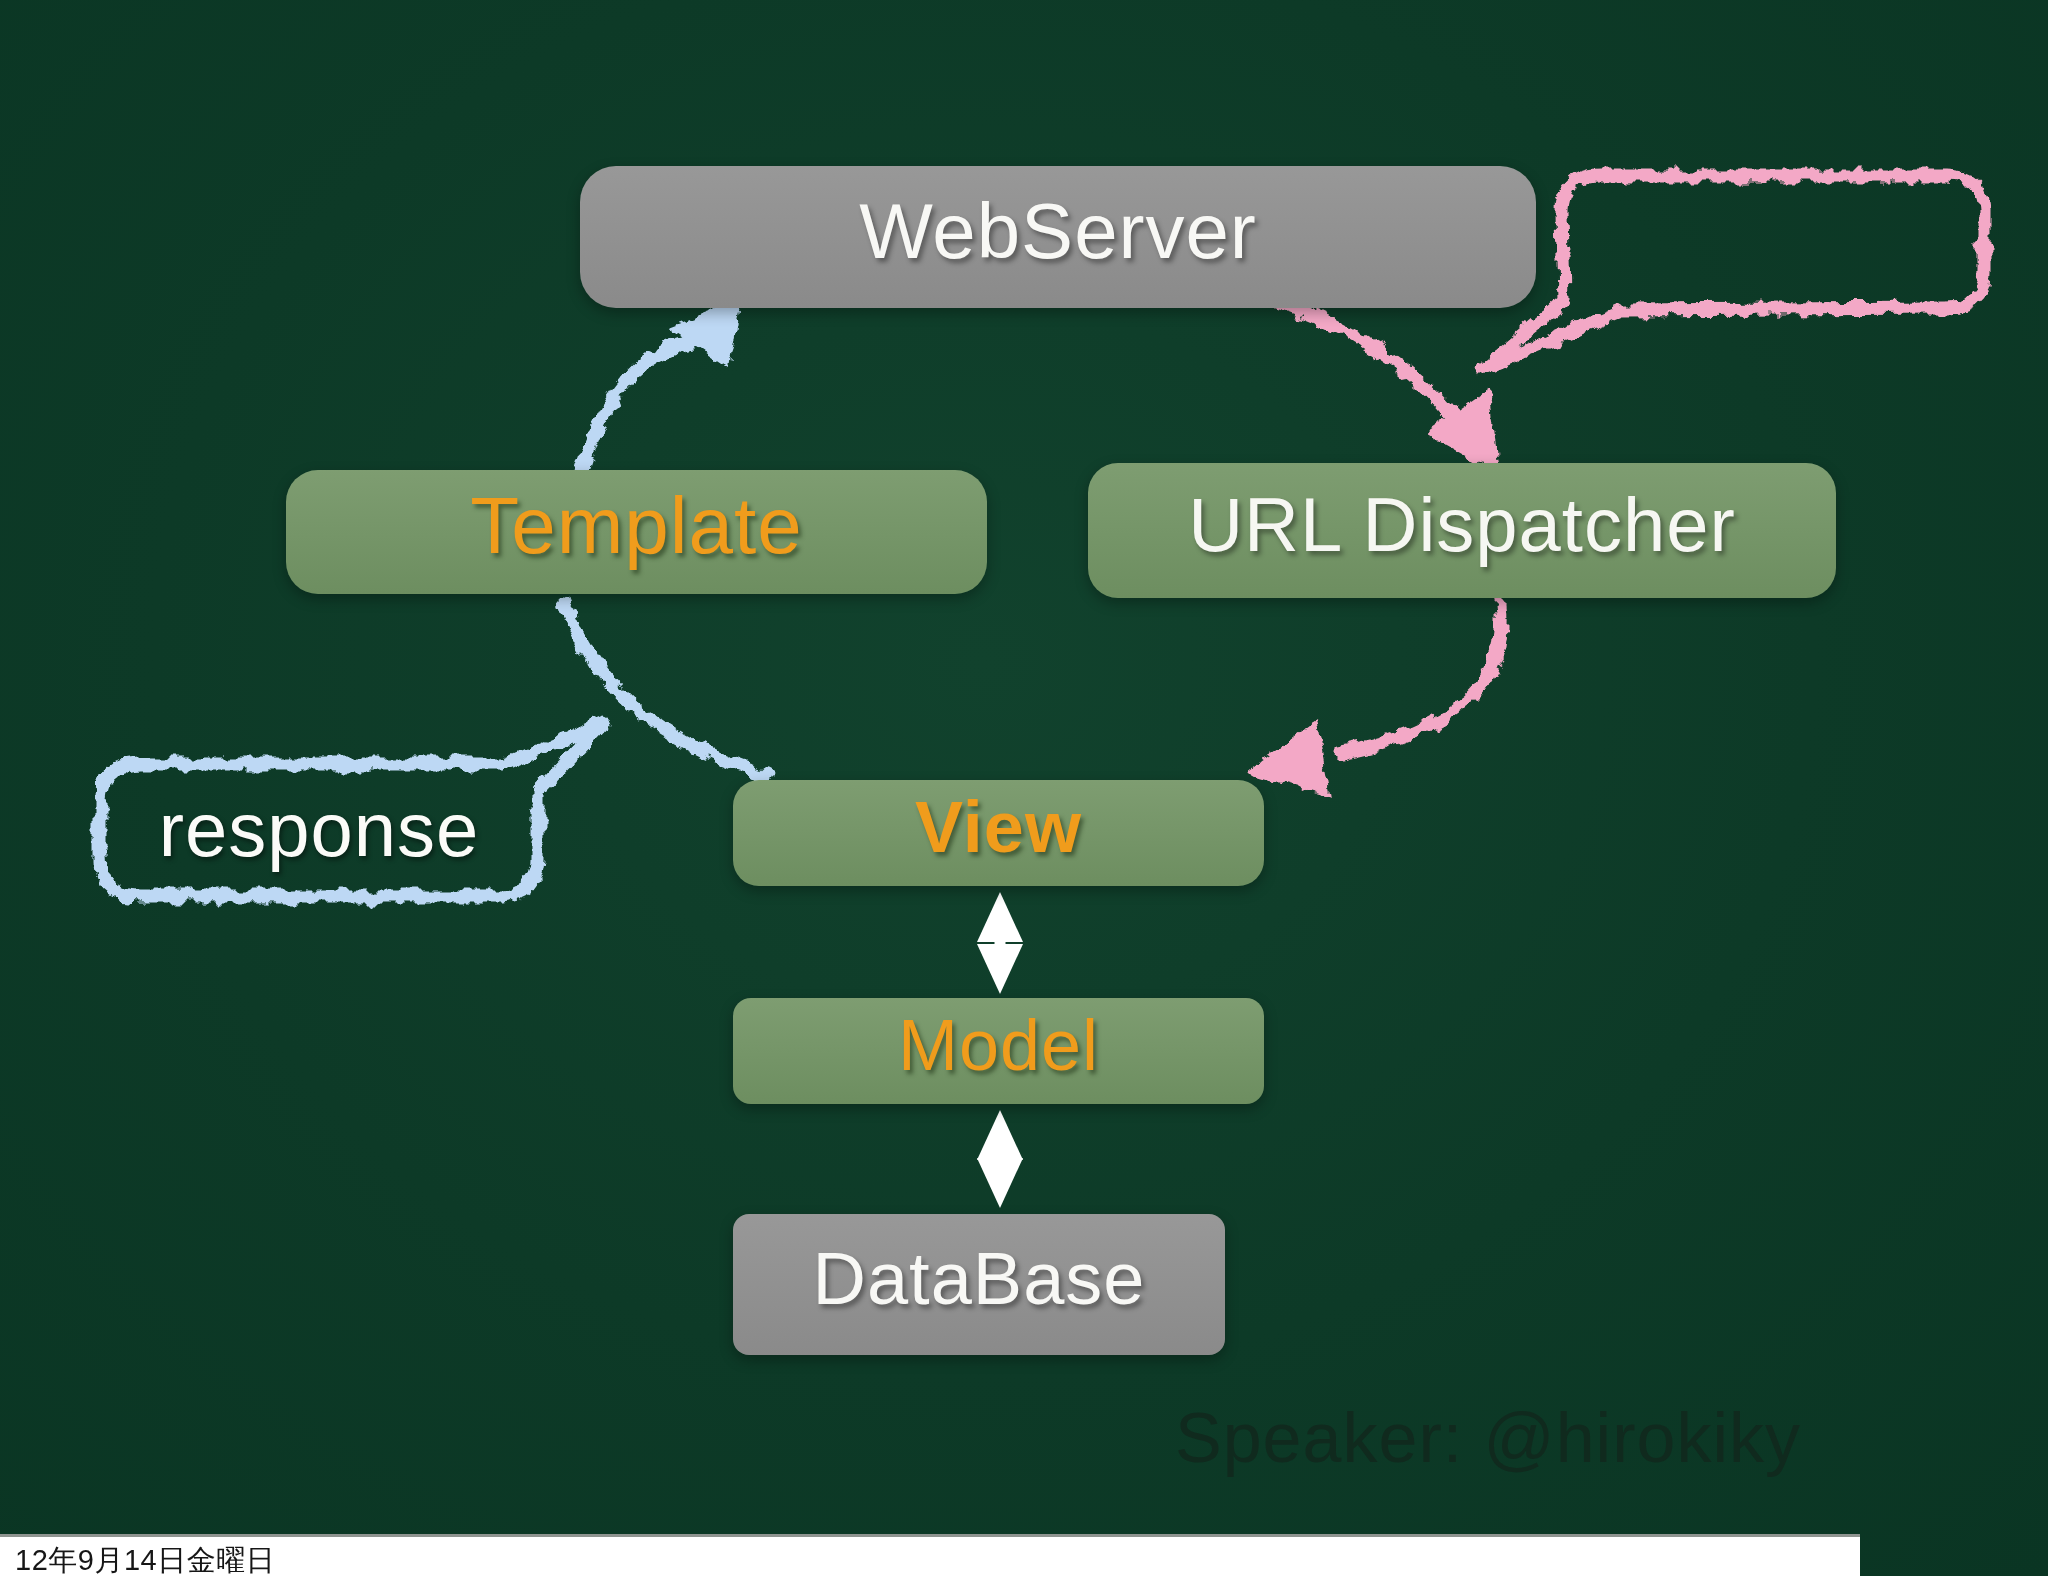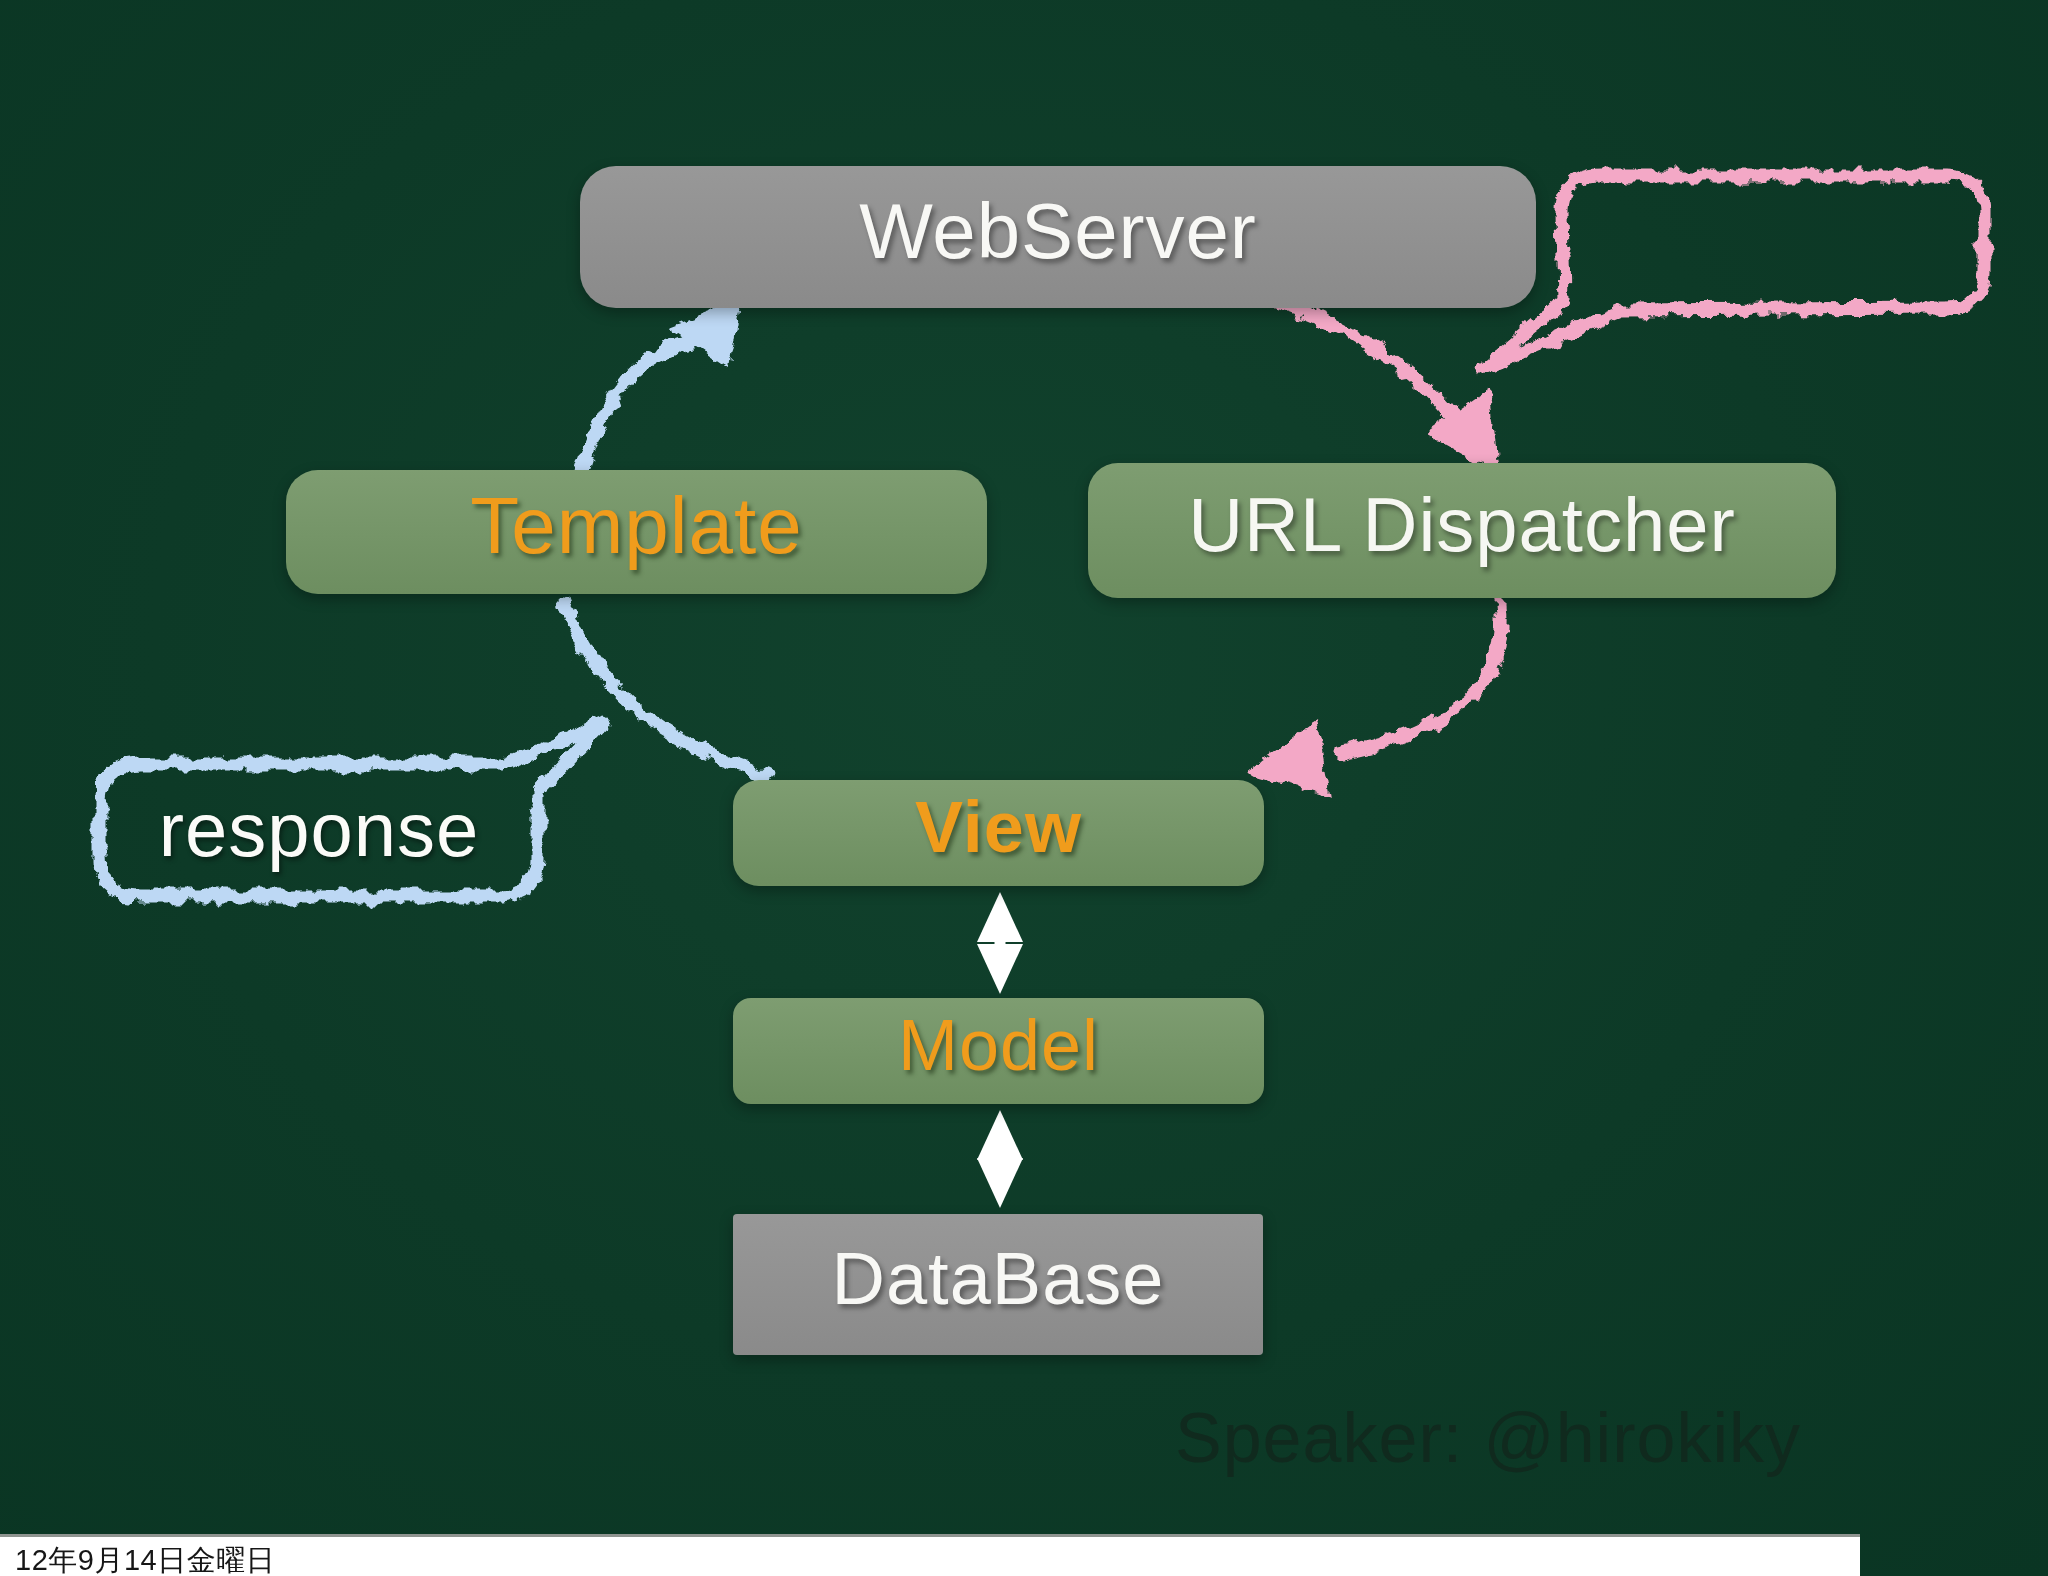--- a/index.html
+++ b/index.html
@@ -23,21 +23,21 @@
   .gray{background:linear-gradient(180deg,#989898 0%,#8a8a8a 100%);color:#f8f8f5;}
   .green{background:linear-gradient(180deg,#7e9d71 0%,#6d8e60 100%);}
   .green.whitelbl{color:#f6f7f2;}
   .green.orangelbl{color:#f09c1c;}
   .green.orangelbl .lbl{text-shadow:3px 4px 4px rgba(30,50,20,0.55);}
   .n-webserver{left:580px;top:166px;width:956px;height:142px;border-radius:36px;font-size:78px;}
   .n-template{left:286px;top:470px;width:701px;height:124px;border-radius:32px;font-size:80px;}
   .n-urldispatcher{left:1088px;top:463px;width:748px;height:135px;border-radius:30px;font-size:76px;}
   .n-view{left:733px;top:780px;width:531px;height:106px;border-radius:26px;font-size:72px;font-weight:bold;}
   .n-model{left:733px;top:998px;width:531px;height:106px;border-radius:18px;font-size:72px;}
-  .n-database{left:733px;top:1214px;width:530px;height:141px;border-radius:4px;font-size:74px;}
+  .n-database{left:733px;top:1214px;width:492px;height:141px;border-radius:16px;font-size:74px;}
   .bubble-label{
     position:absolute;display:flex;align-items:center;justify-content:center;
     color:#fbfbf8;font-size:76px;letter-spacing:1px;
     text-shadow:2px 3px 5px rgba(0,0,0,0.45);white-space:nowrap;
   }
   .bl-request{left:1562px;top:176px;width:422px;height:132px;}
   .bl-response{left:100px;top:762px;width:438px;height:134px;}
   .speaker{
     position:absolute;left:1175px;top:1400px;
     font-size:70px;line-height:1.1;color:#102a1e;letter-spacing:1px;white-space:nowrap;

